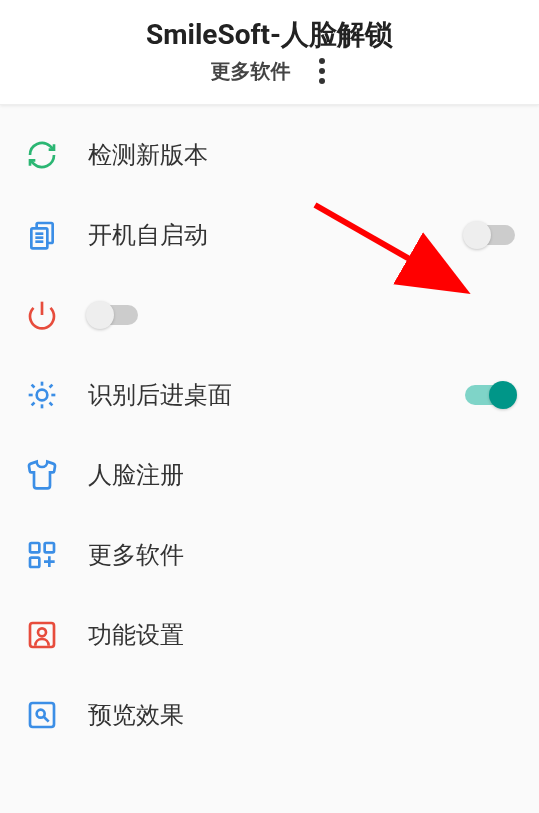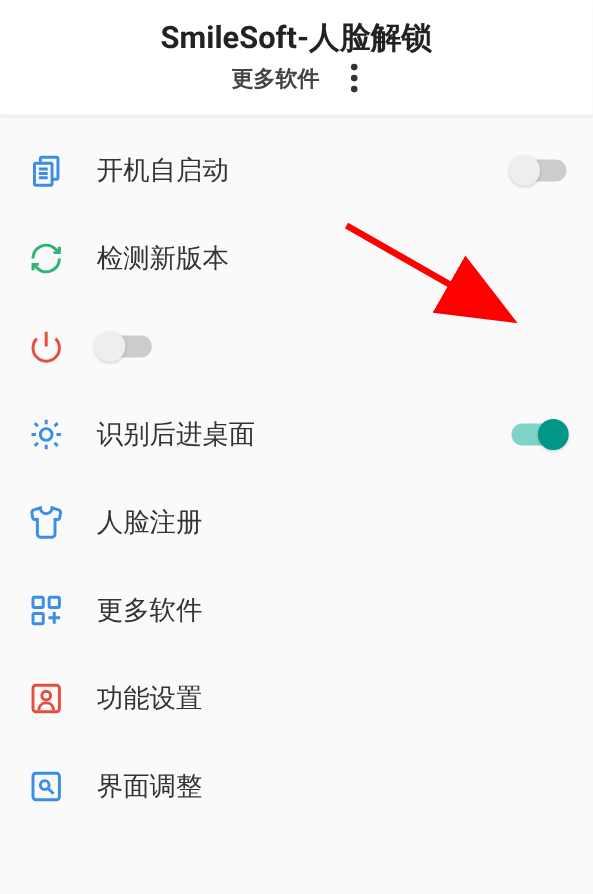--- a/index.html
+++ b/index.html
@@ -120,42 +120,42 @@
         <span></span>
         <span></span>
     </div>
   </div>
 </div>
 
 <div class="settings-list">
 
   <div class="setting-item">
     <div class="setting-icon">
+      <svg width="32" height="32" viewBox="0 0 24 24" fill="none" stroke="#2bb673" stroke-width="2">
+        <path d="M21 12a9 9 0 0 1-15 6.7L3 16"></path>
+        <path d="M3 12a9 9 0 0 1 15-6.7L21 8"></path>
+        <polyline points="3 20 3 16 7 16"></polyline>
+        <polyline points="21 4 21 8 17 8"></polyline>
+      </svg>
+    </div>
+    <div class="setting-label">检测新版本</div>
+  </div>
+
+  <div class="setting-item">
+    <div class="setting-icon">
       <svg width="32" height="32" viewBox="0 0 24 24" fill="none" stroke="#3b8ee6" stroke-width="2">
         <rect x="8" y="3" width="12" height="15" rx="1"></rect>
         <rect x="4" y="7" width="12" height="15" rx="1" fill="#fafafa"></rect>
         <line x1="7" y1="11" x2="13" y2="11"></line>
         <line x1="7" y1="14" x2="13" y2="14"></line>
         <line x1="7" y1="17" x2="13" y2="17"></line>
       </svg>
     </div>
     <div class="setting-label">开机自启动</div>
     <div class="toggle"></div>
-  </div>
-
-  <div class="setting-item">
-    <div class="setting-icon">
-      <svg width="32" height="32" viewBox="0 0 24 24" fill="none" stroke="#2bb673" stroke-width="2">
-        <path d="M21 12a9 9 0 0 1-15 6.7L3 16"></path>
-        <path d="M3 12a9 9 0 0 1 15-6.7L21 8"></path>
-        <polyline points="3 20 3 16 7 16"></polyline>
-        <polyline points="21 4 21 8 17 8"></polyline>
-      </svg>
-    </div>
-    <div class="setting-label">检测新版本</div>
   </div>
 
   <div class="setting-item">
     <div class="setting-icon">
       <svg width="32" height="32" viewBox="0 0 24 24" fill="none" stroke="#e74c3c" stroke-width="2">
         <path d="M18.36 6.64a9 9 0 1 1-12.73 0"></path>
         <line x1="12" y1="2" x2="12" y2="12"></line>
       </svg>
     </div>
     <div class="toggle"></div>
@@ -212,21 +212,21 @@
   </div>
 
   <div class="setting-item">
     <div class="setting-icon">
       <svg width="32" height="32" viewBox="0 0 24 24" fill="none" stroke="#3b8ee6" stroke-width="2">
         <rect x="3" y="3" width="18" height="18" rx="2"></rect>
         <circle cx="11" cy="11" r="3"></circle>
         <line x1="13.5" y1="13.5" x2="17" y2="17"></line>
       </svg>
     </div>
-    <div class="setting-label">界面调整</div>
+    <div class="setting-label">预览效果</div>
   </div>
 
 
 </div>
 
 <svg class="arrow-annotation" width="200" height="130">
   <defs>
     <marker id="arrowhead" markerWidth="12" markerHeight="12" refX="9" refY="5" orient="auto">
       <polygon points="0 0, 12 5, 0 10" fill="#ff0000"></polygon>
     </marker>

